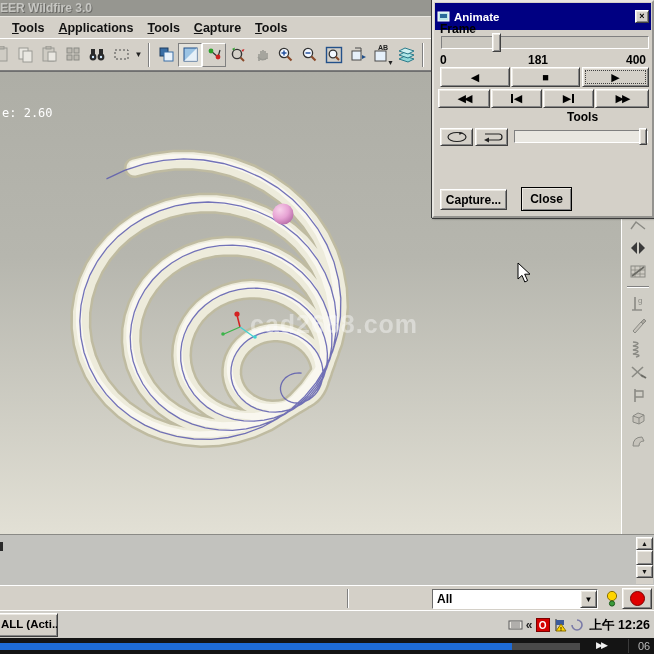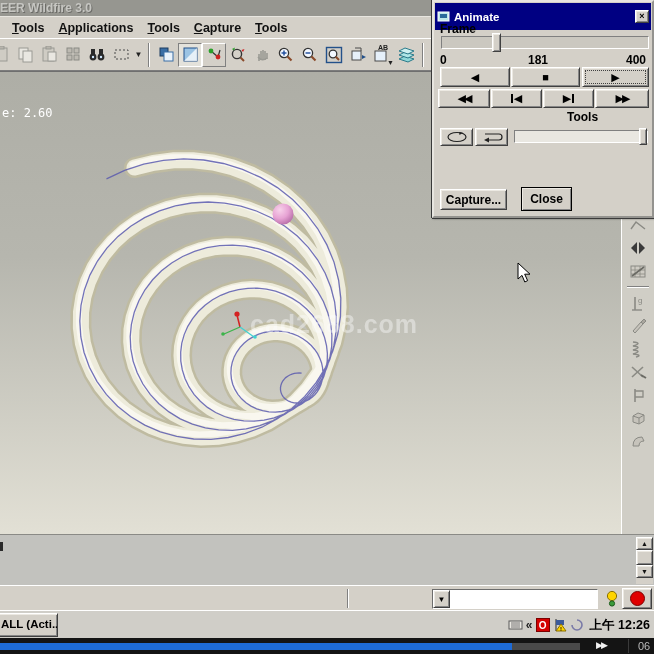--- a/index.html
+++ b/index.html
@@ -362,20 +362,21 @@
     <div id="msg-scrollbar">
       <div class="sb-btn raised">▲</div>
       <div id="sb-thumb" class="raised"></div>
       <div class="sb-btn raised">▼</div>
     </div>
   </div>
 
   <div id="statusrow">
     <div id="status-divider"></div>
     <div id="filter-combo">
+      <div id="filter-value">All</div>
       <div id="filter-drop" class="raised">▼</div>
     </div>
     <div id="traffic">
       <svg width="13" height="18">
           <circle cx="6" cy="6" r="4.6" fill="#ffd400" stroke="#8a7000"></circle>
           <circle cx="6" cy="13.5" r="2.6" fill="#3a9a3a" stroke="#1d5a1d"></circle>
         </svg>
     </div>
     <div id="record-panel" class="raised">
       <div id="record-dot"></div>

